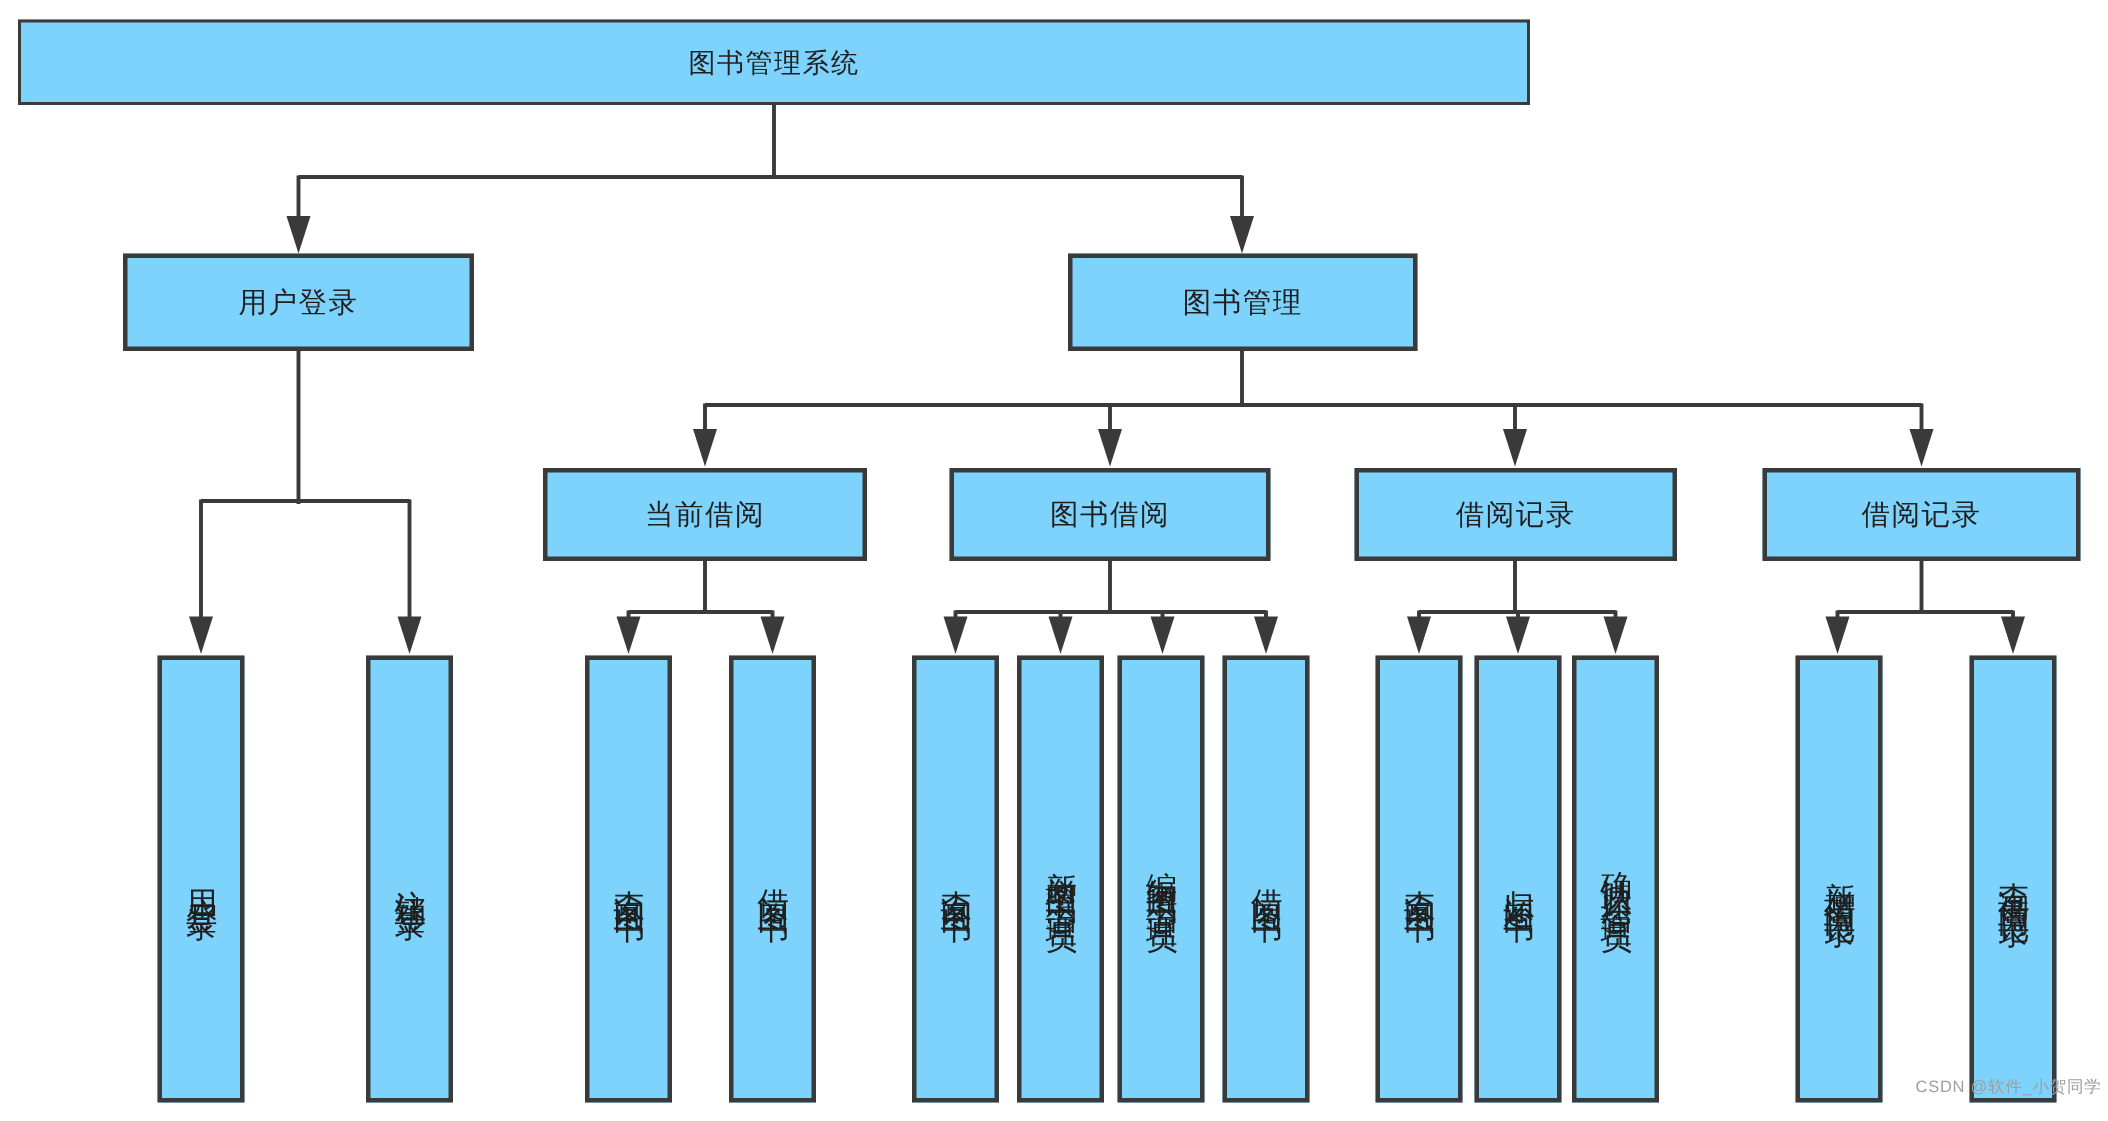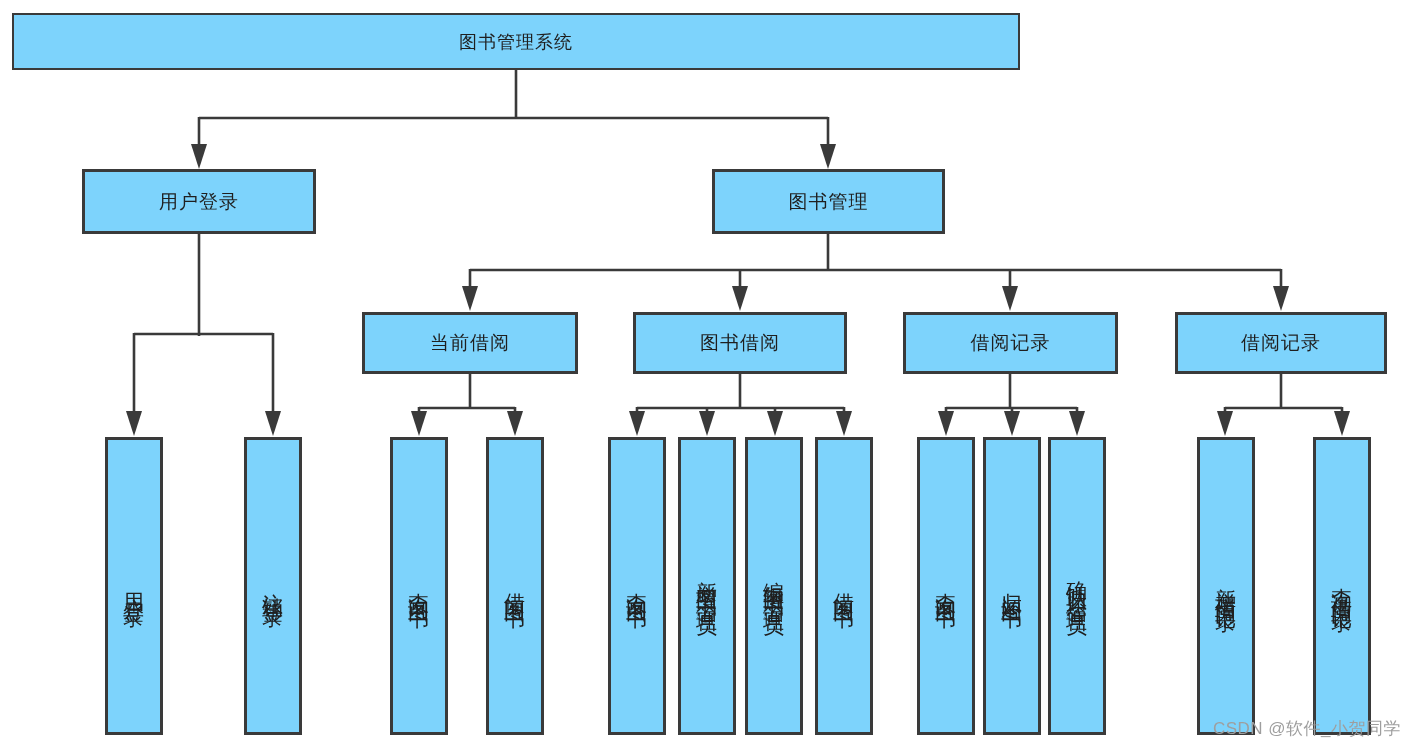--- a/index.html
+++ b/index.html
@@ -47,21 +47,21 @@
   }
   .box.leaf span {
     writing-mode: vertical-rl;
     letter-spacing: 5px;
     line-height: 1;
   }
   .watermark {
     position: absolute;
     right: 4px;
     top: 717px;
-    font-size: 17px;
+    font-size: 11px;
     color: #9e9e9e;
     letter-spacing: 0.5px;
     white-space: nowrap;
   }
 </style>
 </head>
 <body>
 
 <div class="stage">
 

